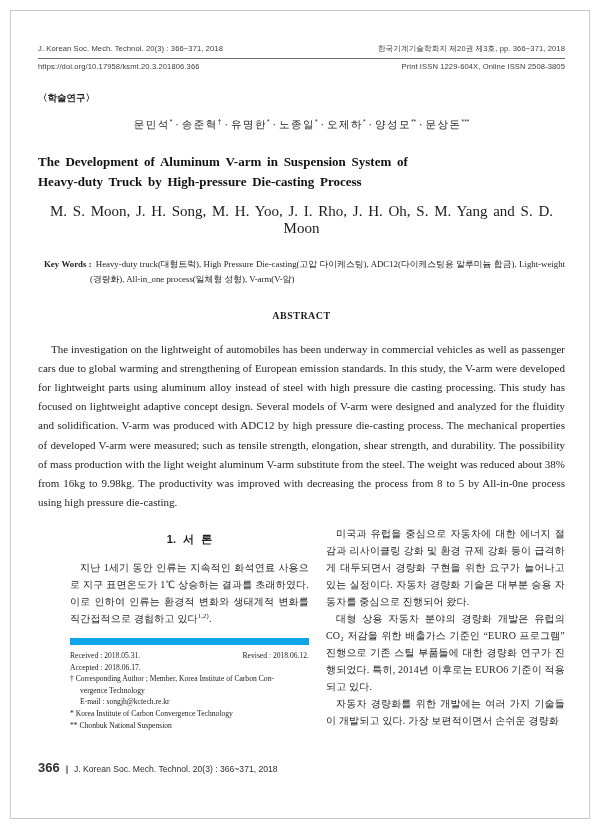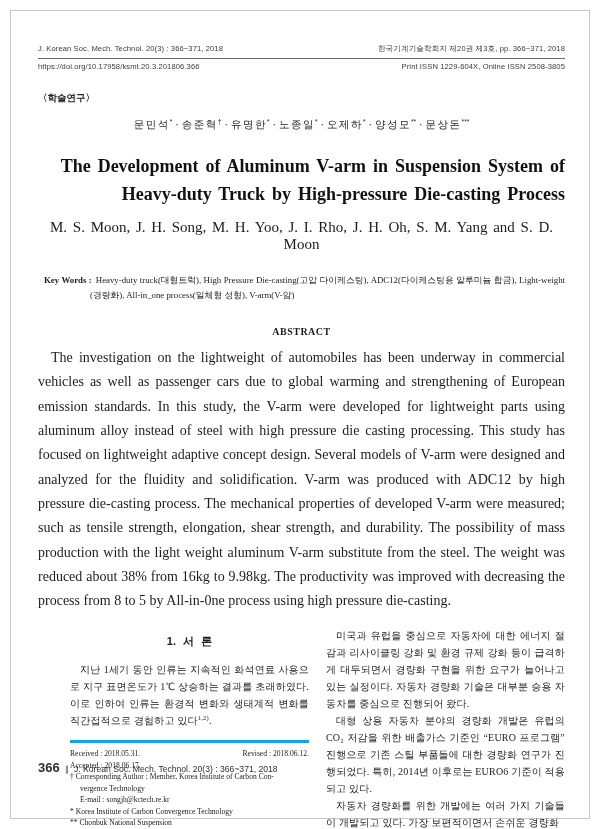--- a/index.html
+++ b/index.html
@@ -29,53 +29,53 @@
     font-weight:700; font-size:17px; line-height:1.55; color:#111; word-spacing:3px;
   }
   .authors-ko {
     margin-top:12px; text-align:center; font-family:"Liberation Sans", sans-serif;
     font-size:10.5px; color:#222; letter-spacing:1.5px;
   }
   .authors-ko sup { font-size:6.5px; letter-spacing:0; }
   .authors-ko .sep { margin:0 3px; letter-spacing:0; }
 
   .title-en {
-    margin-top:20px; text-align:right; font-weight:700; font-size:18px;
+    margin-top:20px; text-align:left; font-weight:700; font-size:13px;
     line-height:1.6; color:#111; word-spacing:2.5px;
   }
   .authors-en { margin-top:10px; text-align:center; font-size:15px; word-spacing:2px; color:#1c1c1c; }
 
   .keywords {
     margin-top:20px; margin-left:6px; font-size:8.8px; line-height:1.75;
     padding-left:46px; text-indent:-46px; text-align:justify; color:#1c1c1c;
   }
   .kw-label { font-weight:700; padding-right:4px; }
 
   .abstract-heading { margin-top:22px; text-align:center; font-weight:700; font-size:10px; letter-spacing:0.5px; }
   .abstract-body {
-    margin-top:9px; font-size:14px; line-height:1.74; text-align:justify;
+    margin-top:19px; font-size:11px; line-height:1.74; text-align:justify;
     text-indent:13px; color:#1c1c1c;
   }
 
   .columns { margin-top:13px; display:flex; gap:17px;margin-left:32px; }
   .col { flex:1 1 0; min-width:0; }
 
   .section-heading {
     text-align:center; font-family:"Liberation Sans", sans-serif;
     font-weight:700; font-size:11px; margin-top:7px; margin-bottom:12px; word-spacing:4px;
   }
   .body-para {
     font-size:10px; line-height:1.7; text-align:justify; text-indent:10px;
     letter-spacing:0.2px; color:#1c1c1c;
   }
   .body-para + .body-para { margin-top:0; }
   .ref-sup { font-size:6.5px; }
 
   .footnotes {
-    margin-top:11px; border-top:3px solid #0ea5e9; padding-top:5px;
+    margin-top:11px; border-top:7px solid #0ea5e9; padding-top:5px;
     font-size:7.6px; line-height:1.52; color:#222;
   }
   .fn-row { display:flex; justify-content:space-between; }
   .fn-indent { padding-left:10px; }
 
   .footer {
     position:absolute; left:38px; top:760px;
     font-family:"Liberation Sans", sans-serif; font-size:8.6px; color:#2e2e2e;
     display:flex; align-items:baseline; gap:5px;
   }

